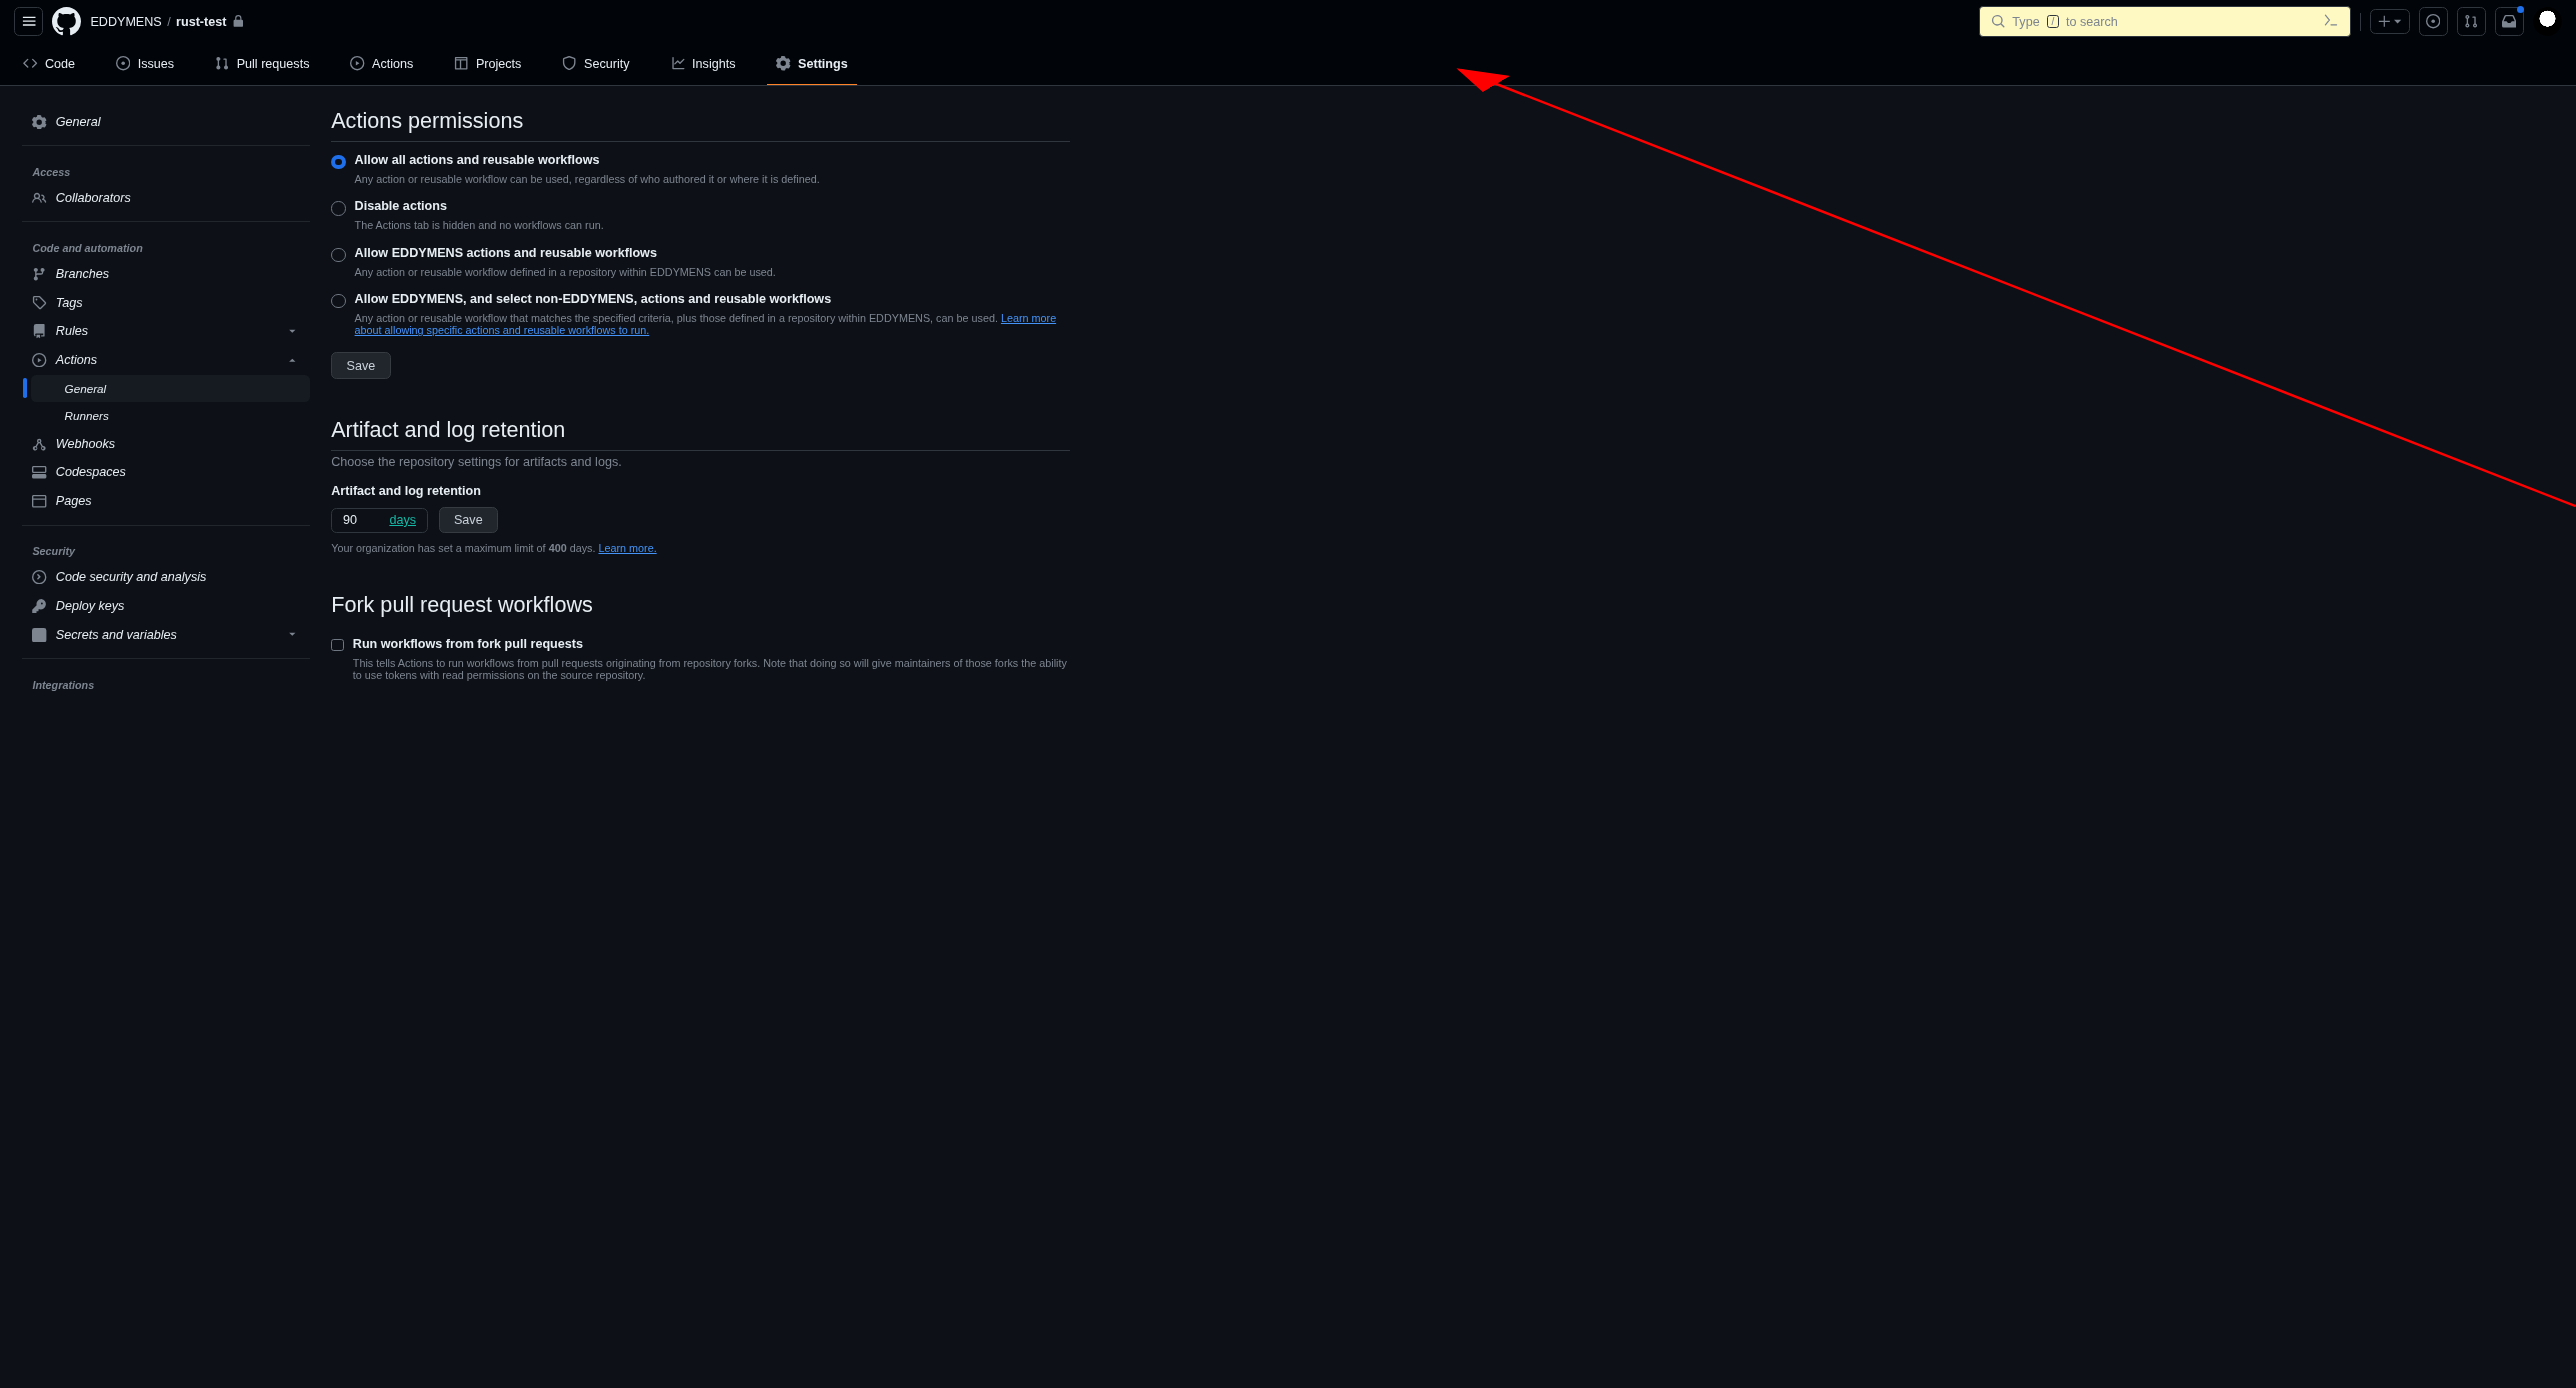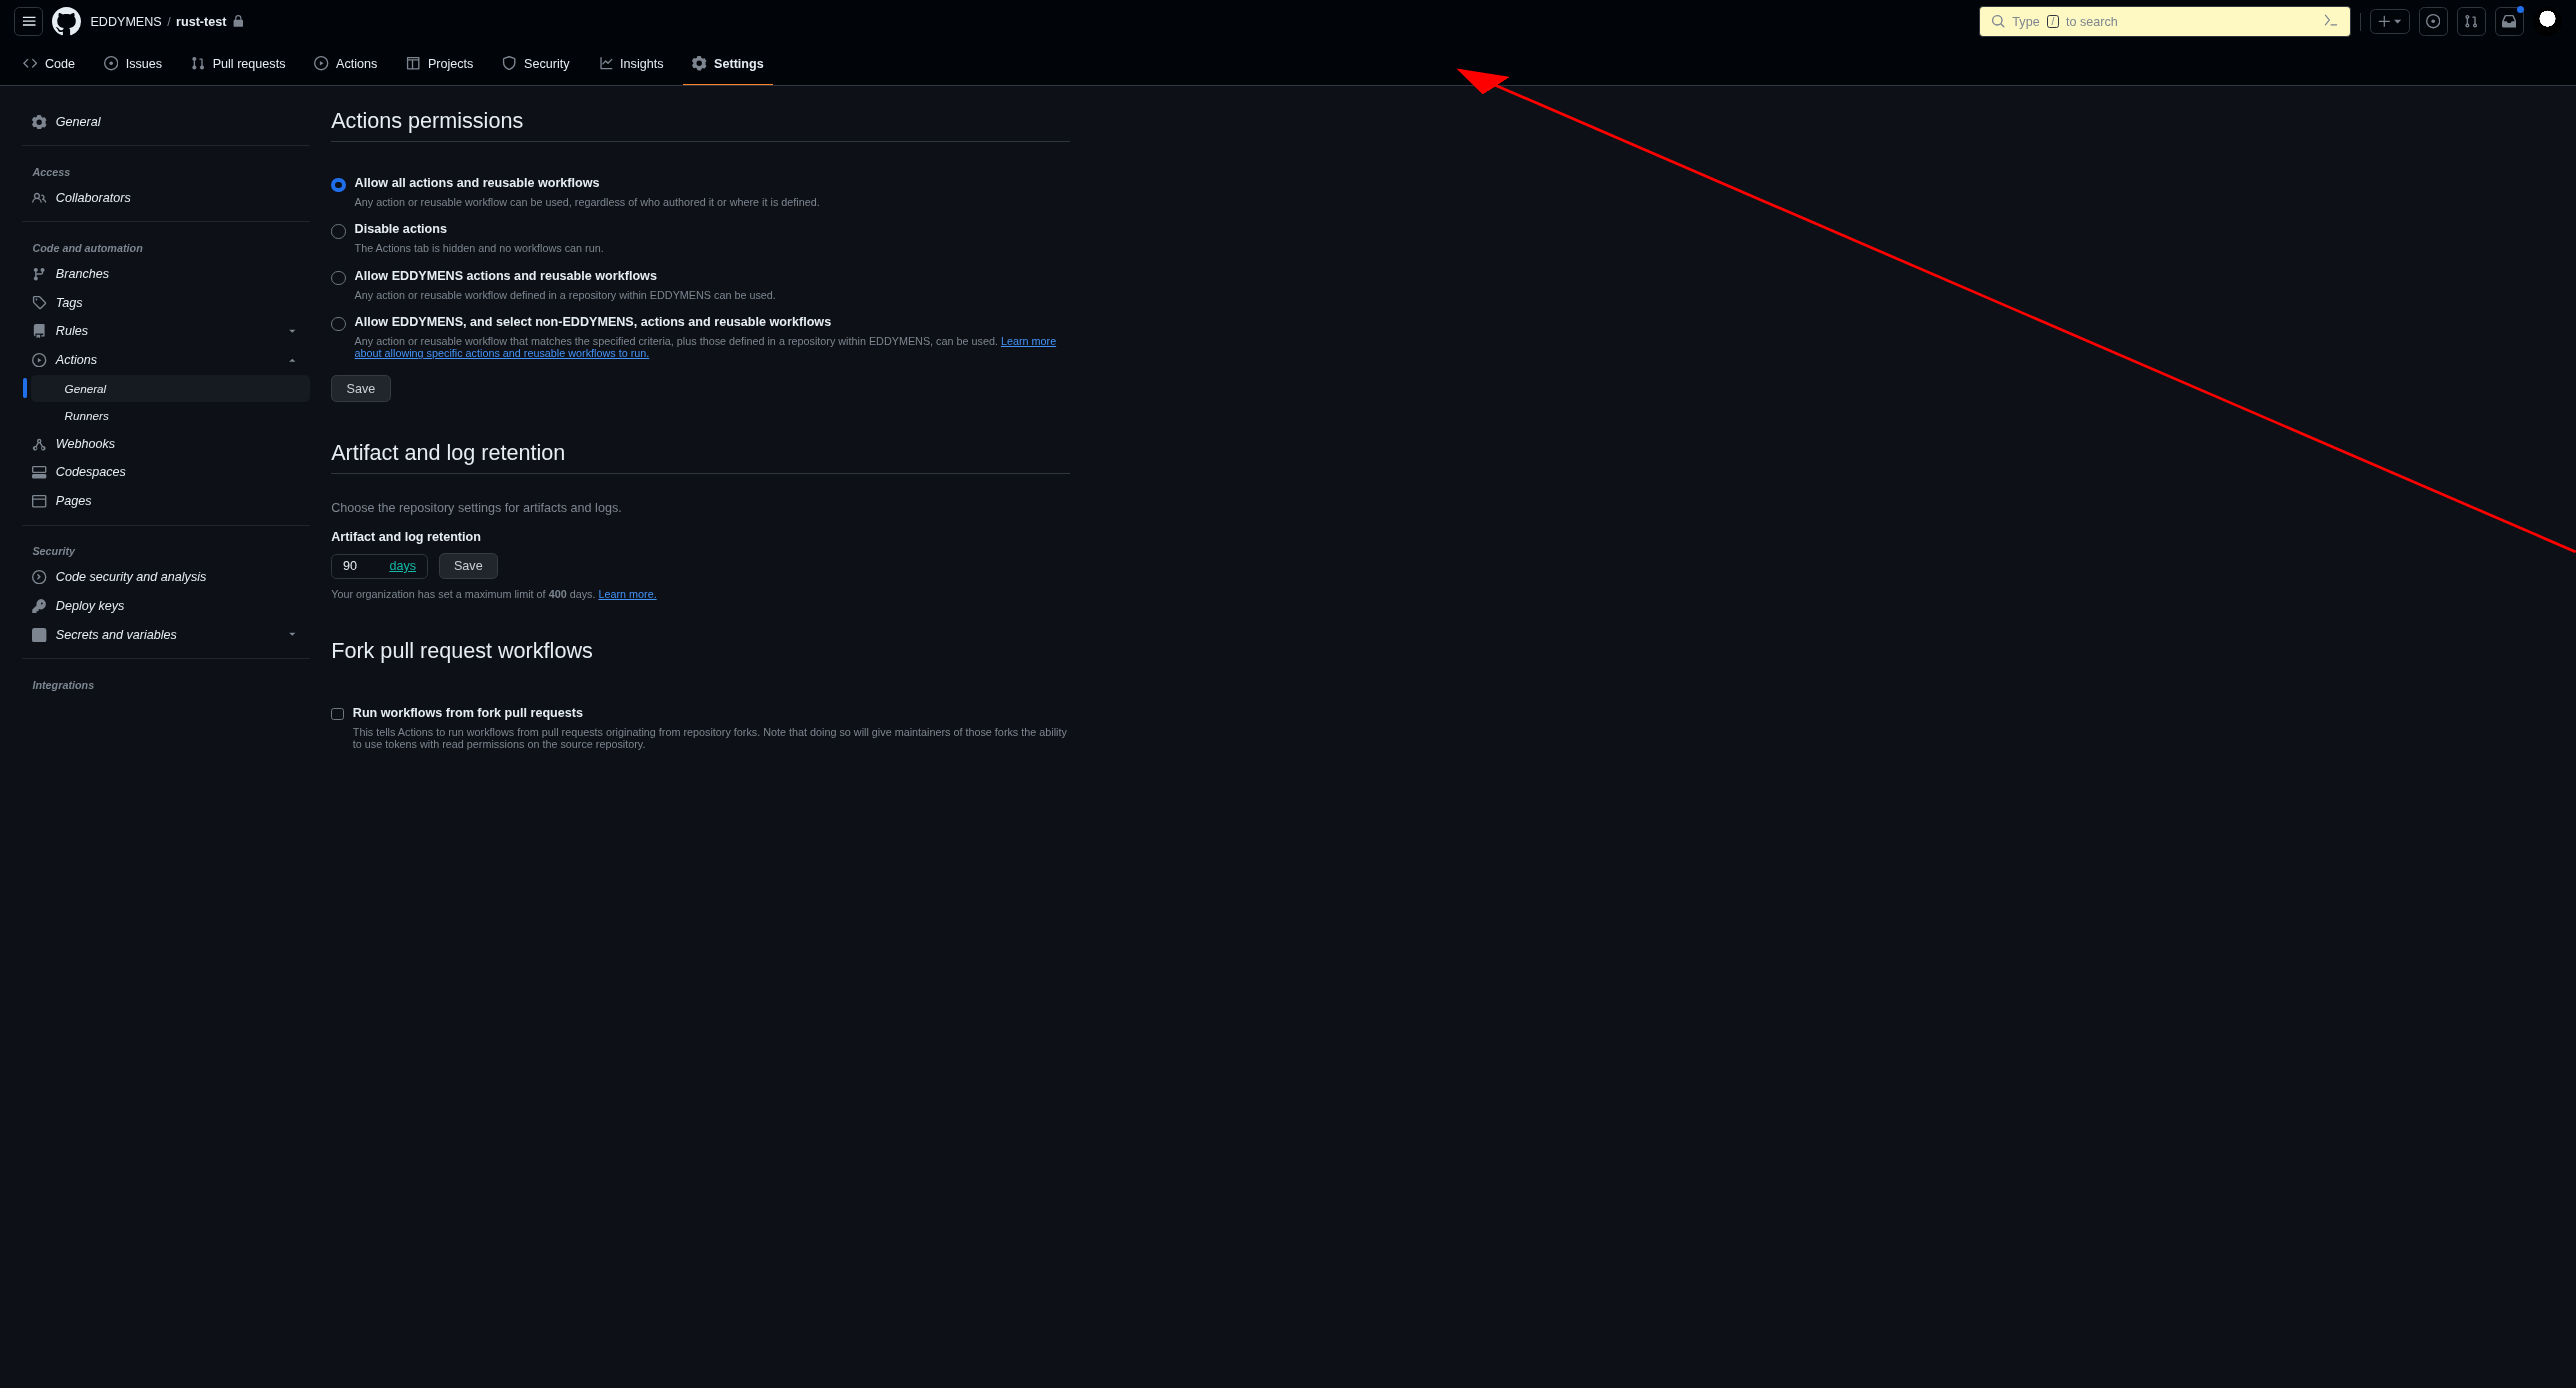--- a/index.html
+++ b/index.html
@@ -102,21 +102,21 @@
       border-radius: 50%;
       background: radial-gradient(circle at 50% 40%, #fff 35%, #000 36%);
       cursor: pointer;
     }
     .repo-nav {
       display: flex;
       align-items: center;
       padding: 0 14.4px;
       border-bottom: 0.9px solid #30363d;
       height: 43px;
-      gap: 11px;
+      gap: 23px;
       background: #010409;
     }
     .repo-nav-item {
       display: flex;
       align-items: center;
       gap: 7.2px;
       padding: 7.2px 9px;
       color: #e6edf3;
       cursor: pointer;
       font-size: 12.6px;
@@ -182,21 +182,21 @@
     .chev { margin-left: auto; color: #7d8590; }
     .main {
       flex: 1;
       max-width: 739px;
     }
     h2 {
       font-size: 21.6px;
       font-weight: 400;
       padding-bottom: 7.2px;
       border-bottom: 0.9px solid #30363d;
-      margin-bottom: 27px;
+      margin-bottom: 4px;
     }
     .radio-item {
       display: flex;
       gap: 9px;
       padding: 7.2px 0;
     }
     .radio {
       width: 14.4px; height: 14.4px;
       border: 0.9px solid #6e7681;
       border-radius: 50%;

